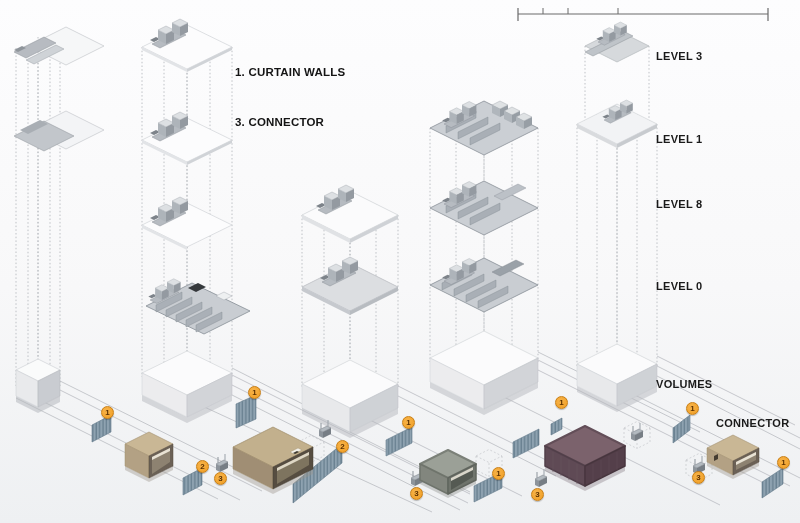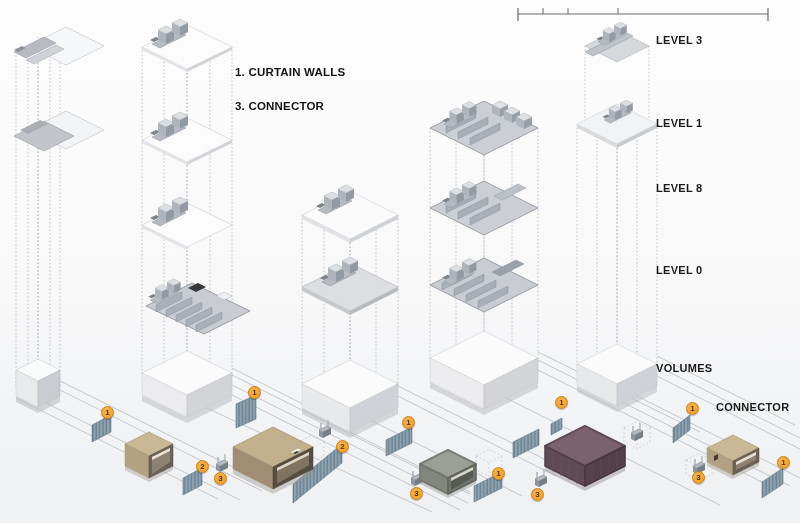--- a/index.html
+++ b/index.html
@@ -4,21 +4,21 @@
 <style>
   html,body{margin:0;padding:0;background:#e8e8ea;}
   #stage{
     position:relative;width:800px;height:523px;overflow:hidden;
     background:linear-gradient(180deg,#fdfdfe 0%,#f8f8f9 55%,#eef0f2 100%);
     font-family:"Liberation Sans",sans-serif;
   }
   svg{position:absolute;inset:0;}
   .lbl{
     position:absolute;font-size:11px;font-weight:700;color:#1a1a1a;
-    letter-spacing:.3px;white-space:pre;
+    letter-spacing:.3px;white-space:pre;margin-top:16px;
   }
   .legend-line{
     position:absolute;left:235px;font-size:11.5px;font-weight:700;color:#141414;
     letter-spacing:.2px;white-space:pre;text-align:center;
   }
   .badge{
     position:absolute;width:13px;height:13px;border-radius:50%;
     background:radial-gradient(circle at 40% 35%,#f8b44a,#ef9d22);
     border:1px solid #c97f15;color:#5b3000;font-size:8px;font-weight:700;
     display:flex;align-items:center;justify-content:center;box-sizing:border-box;
@@ -348,21 +348,21 @@
     <line x1="518" y1="14" x2="768" y2="14"></line>
     <line x1="518" y1="8" x2="518" y2="21"></line>
     <line x1="768" y1="8" x2="768" y2="21"></line>
     <line x1="543" y1="8" x2="543" y2="14" stroke-width="1"></line>
     <line x1="568" y1="8" x2="568" y2="14" stroke-width="1"></line>
     <line x1="618" y1="8" x2="618" y2="14" stroke-width="1"></line>
   </g>
 </svg>
 
 <div class="legend-line" style="top:66px">1. CURTAIN WALLS</div>
-<div class="legend-line" style="top:100px">3. CONNECTOR</div>
+<div class="legend-line" style="top:116px">3. CONNECTOR</div>
 
 <div class="lbl" style="left:656px;top:34px">LEVEL 3</div>
 <div class="lbl" style="left:656px;top:117px">LEVEL 1</div>
 <div class="lbl" style="left:656px;top:182px">LEVEL 8</div>
 <div class="lbl" style="left:656px;top:264px">LEVEL 0</div>
 <div class="lbl" style="left:656px;top:362px">VOLUMES</div>
 <div class="lbl" style="left:716px;top:401px">CONNECTOR</div>
 
 <div class="badge" style="left:101px;top:406px">1</div>
 <div class="badge" style="left:196px;top:460px">2</div>

